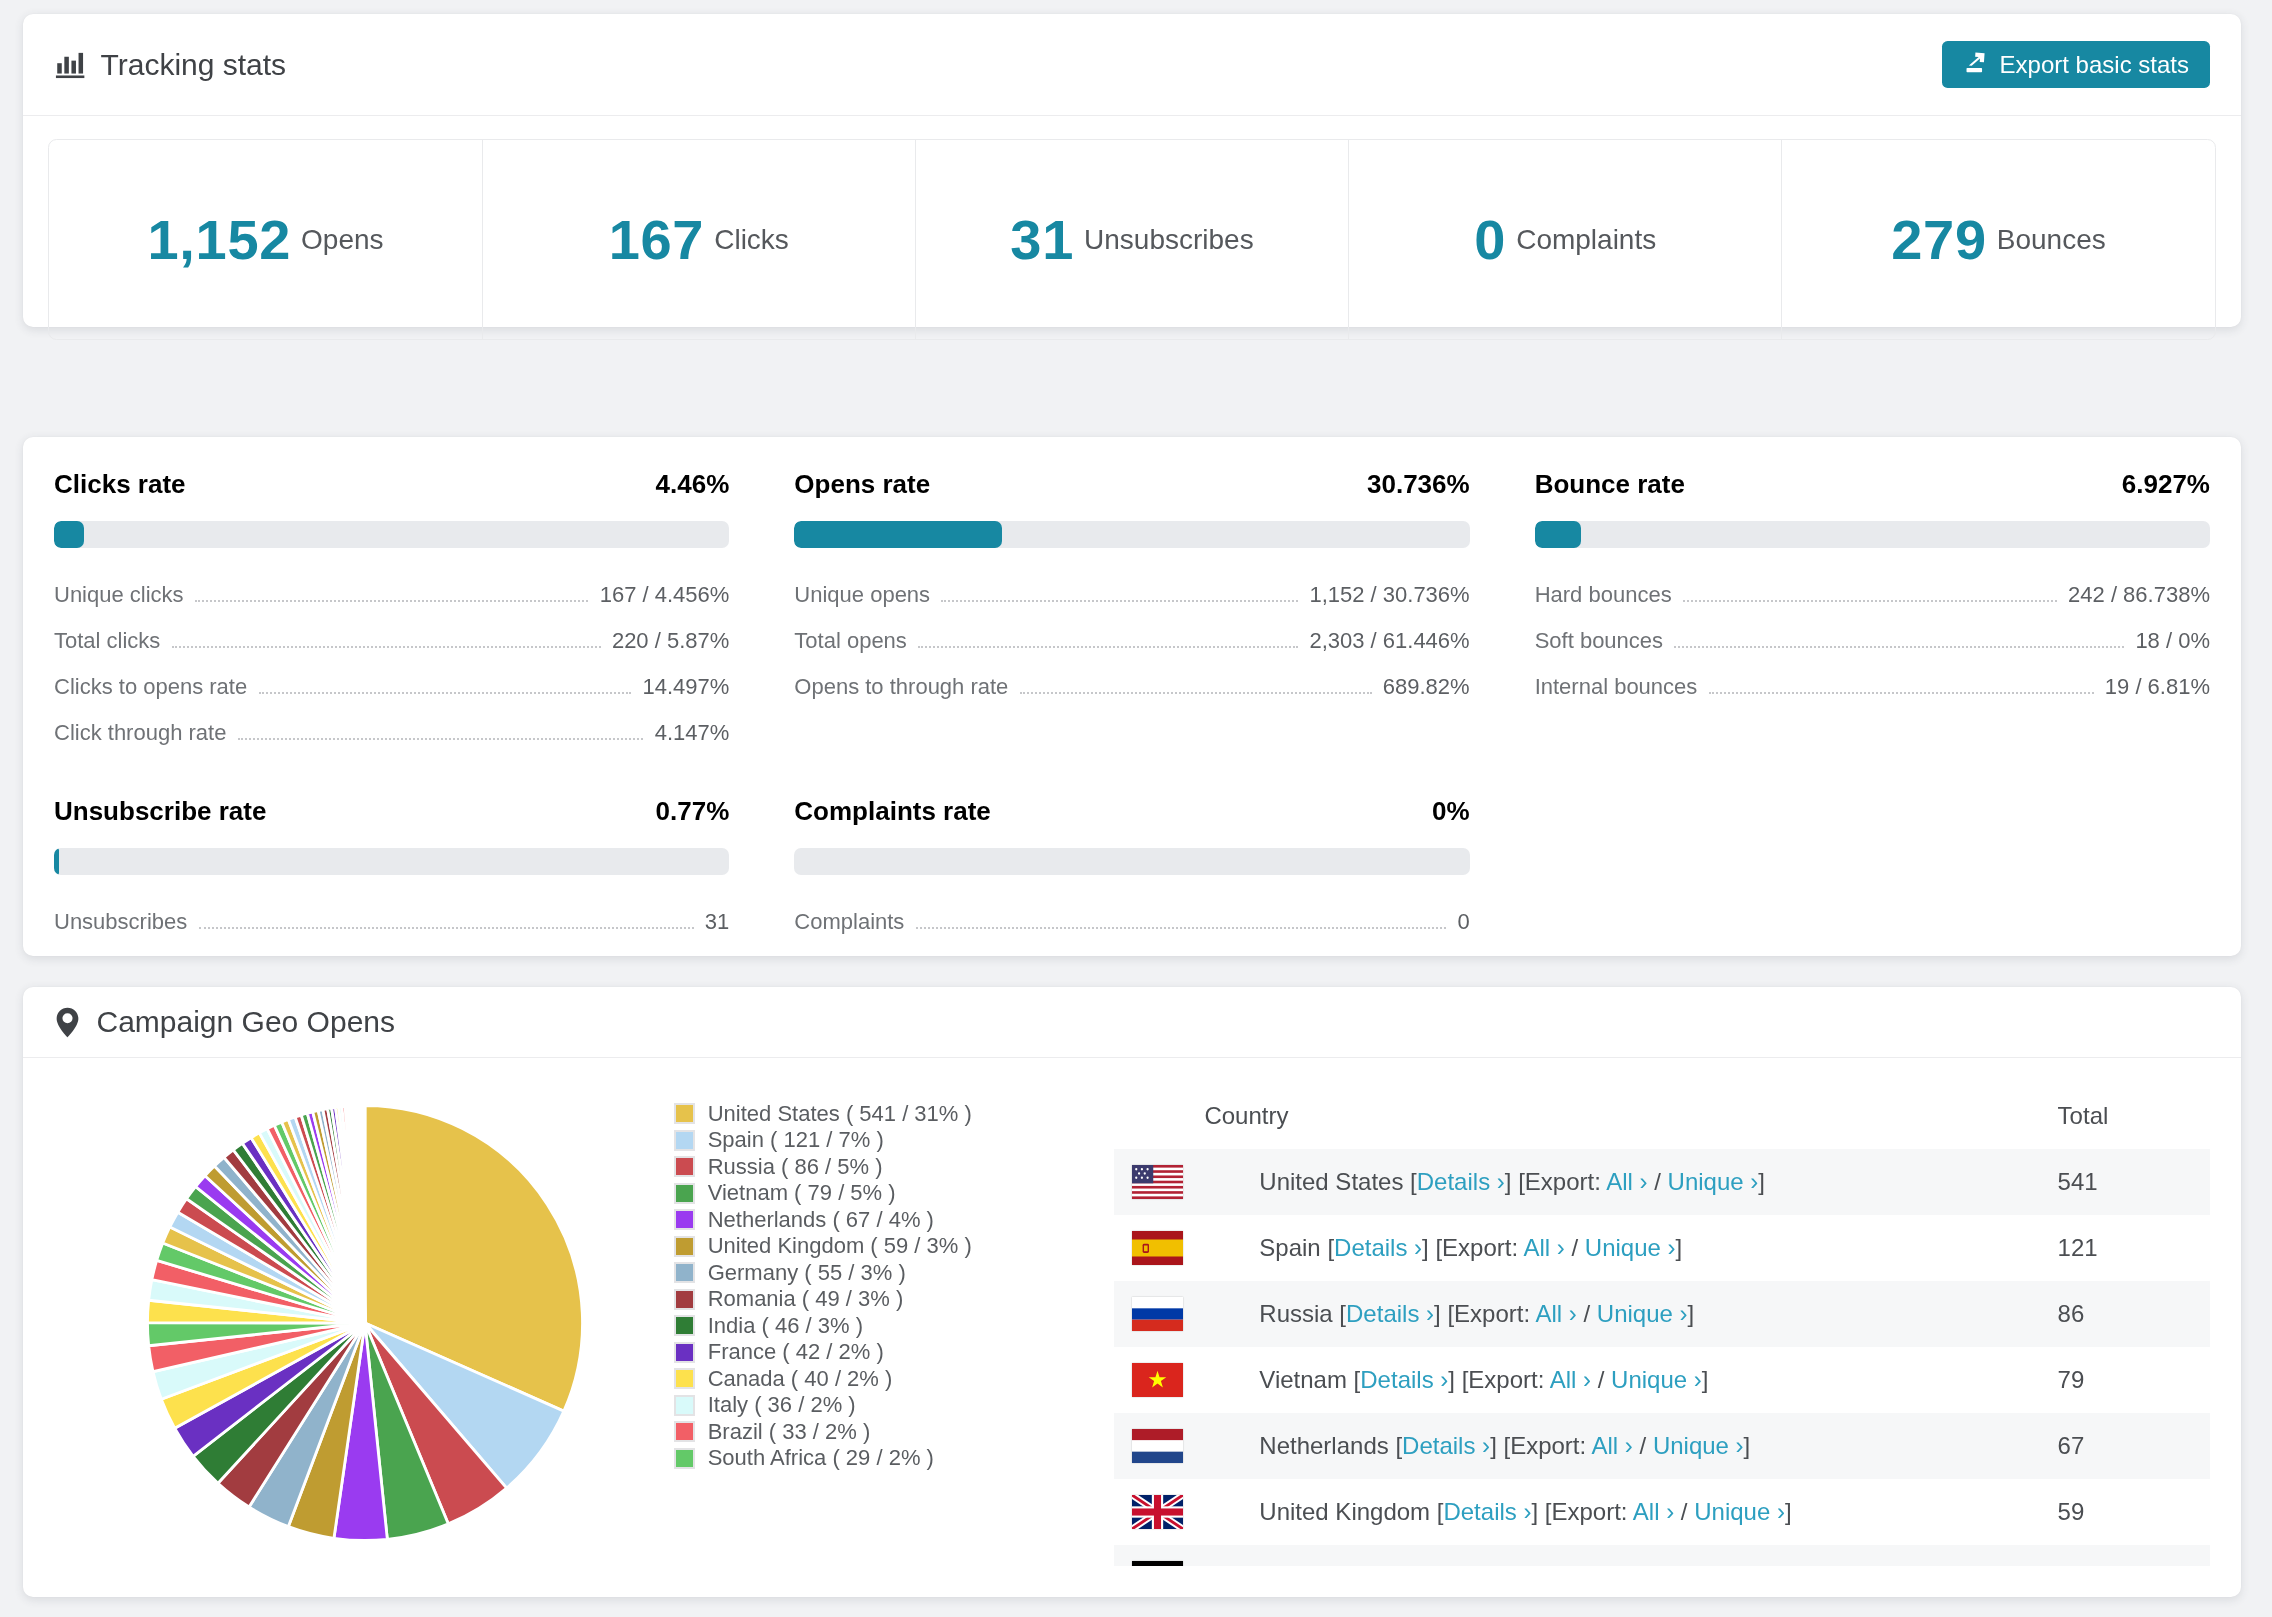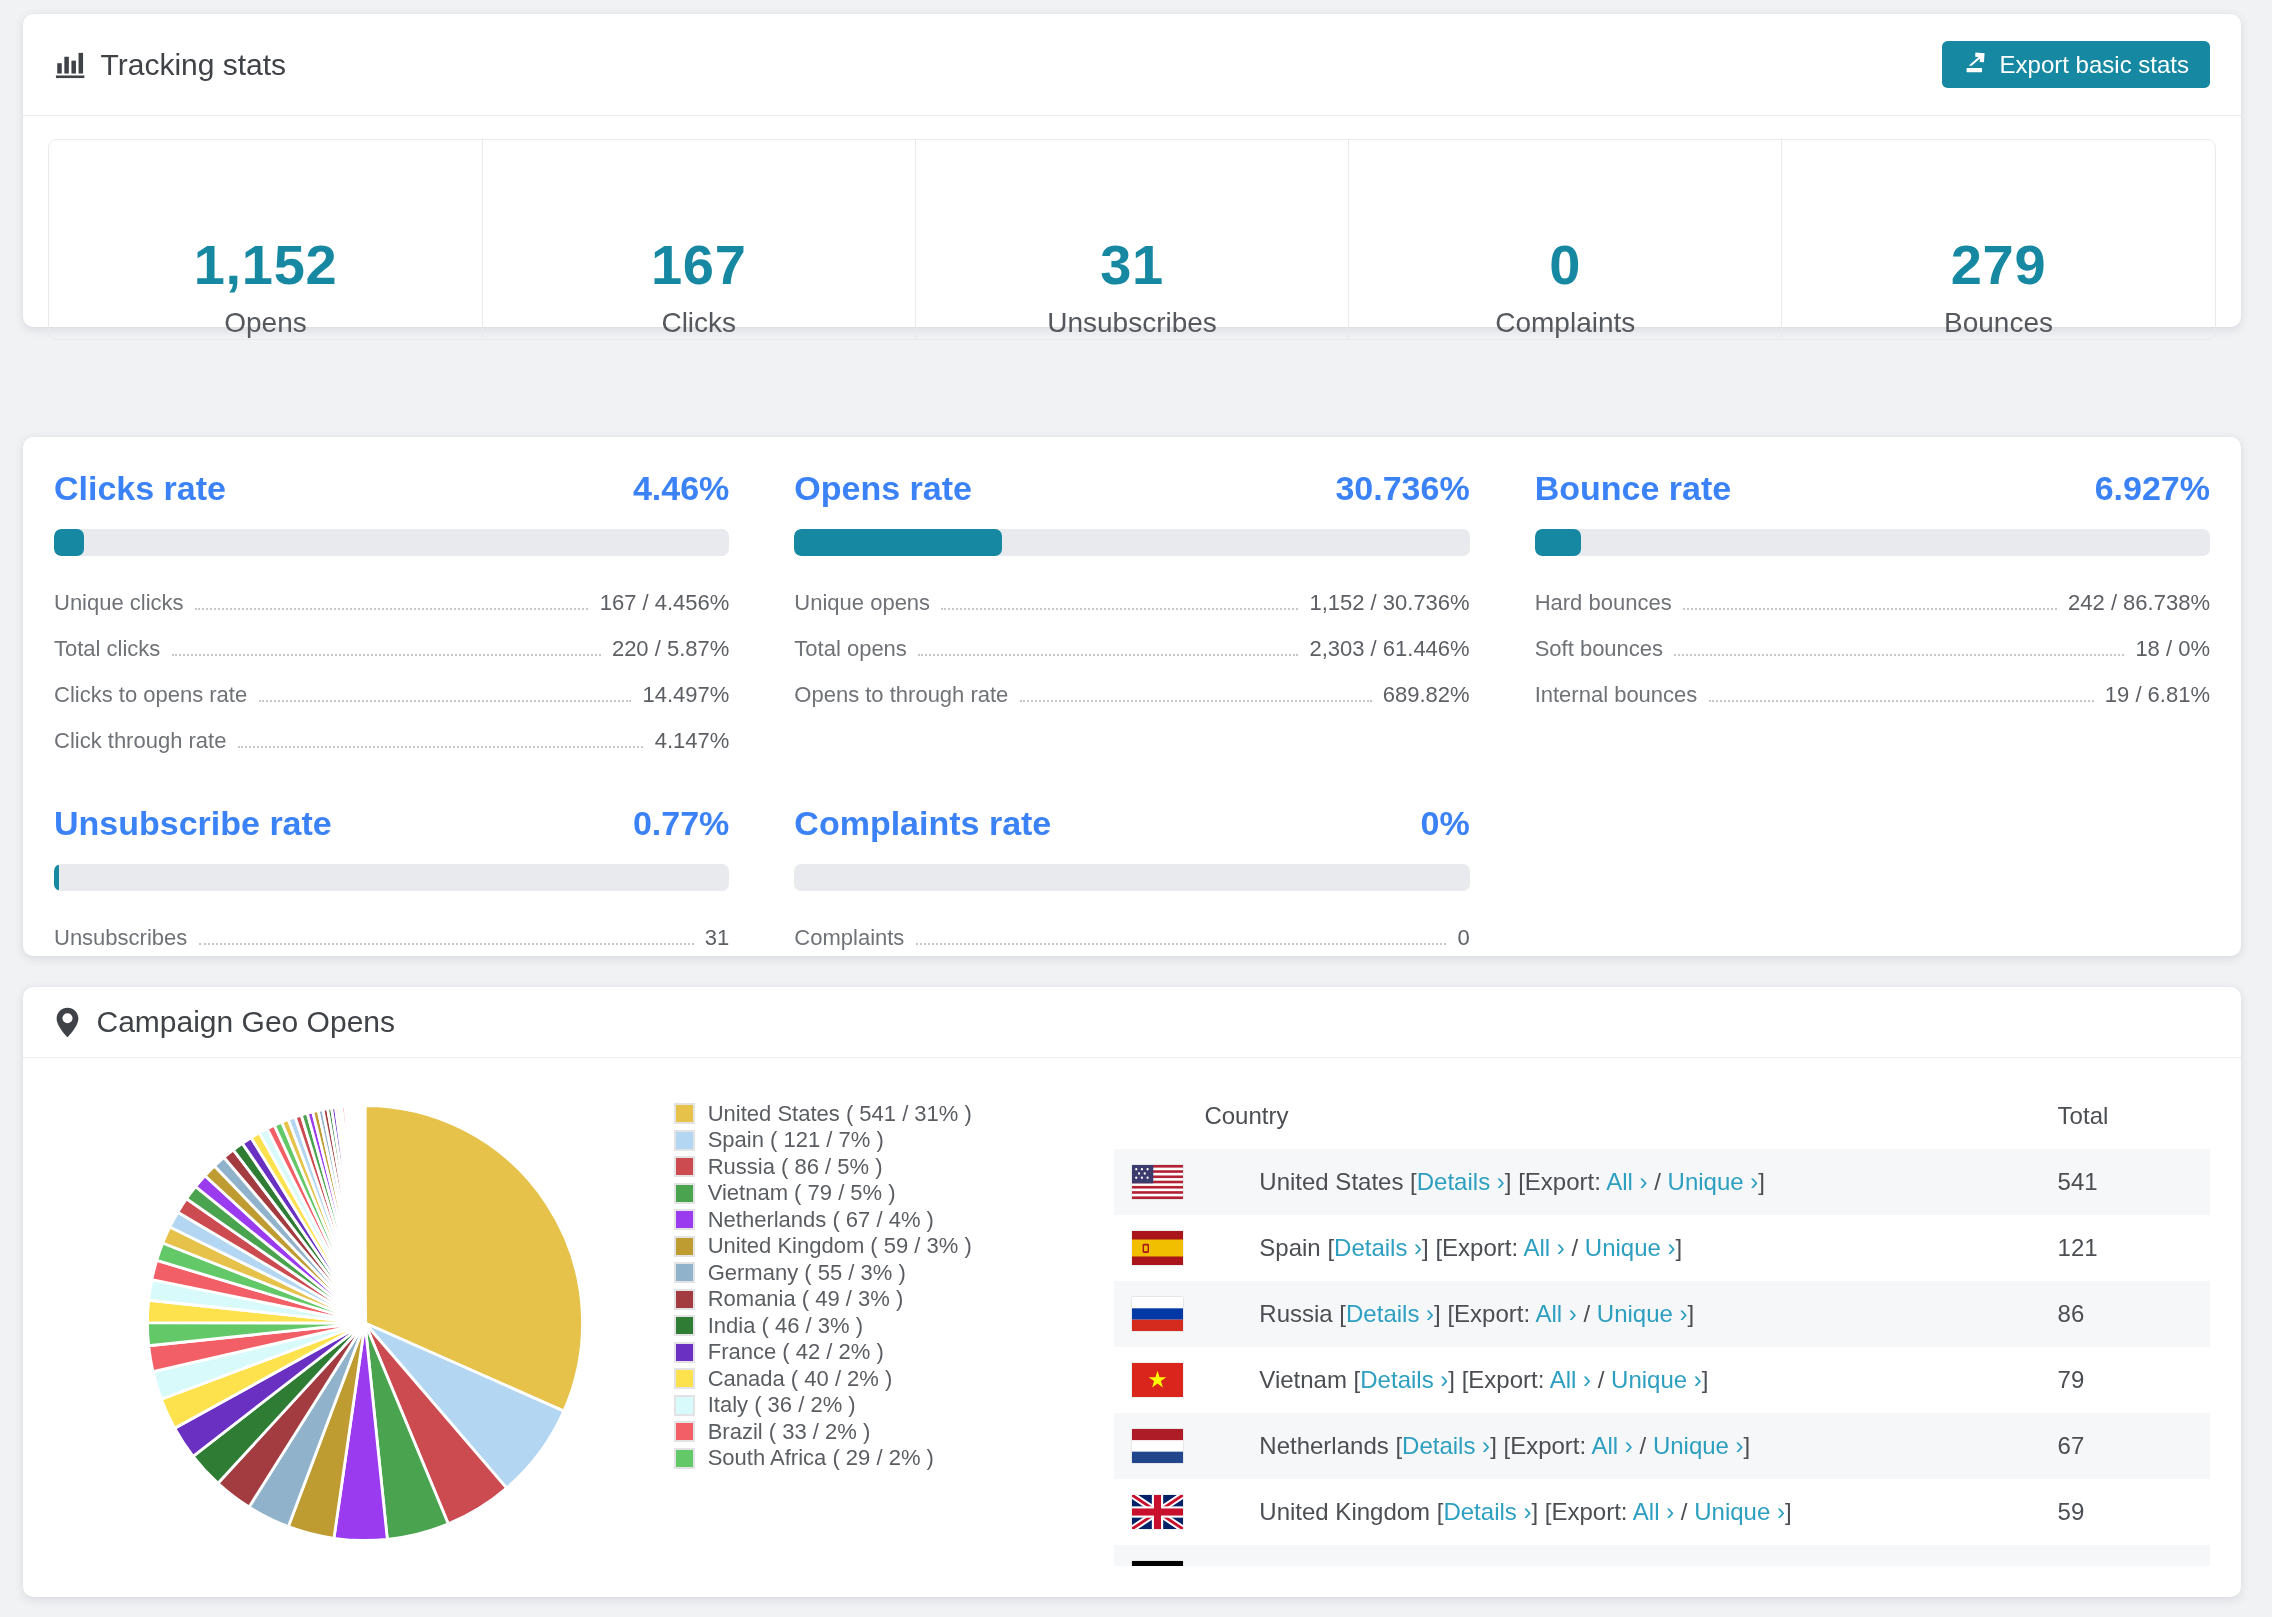--- a/index.html
+++ b/index.html
@@ -30,30 +30,30 @@
 
   .export-btn {
     margin-left:auto; height:47px; padding:0 21px;
     display:flex; align-items:center; gap:11.3px;
     background:var(--accent); color:#fff; border:none; border-radius:5.6px;
     font-size:24px; font-family:inherit; cursor:pointer;
   }
 
   .summary { display:flex; margin:23px 25.4px 0; height:201px;
     border:1.4px solid #e9eaec; border-radius:8.5px; }
-  .stat-box { flex:1; display:flex; flex-direction:column; align-items:center;
-    justify-content:flex-end; gap:10px; border-right:1.4px solid #e9eaec; }
+  .stat-box { flex:1; display:flex; flex-direction:row; align-items:center;
+    justify-content:center; gap:10px; border-right:1.4px solid #e9eaec; }
   .stat-box:last-child { border-right:none; }
   .stat-value { font-size:56px; font-weight:700; color:var(--accent); letter-spacing:0.7px; }
   .stat-label { font-size:28px; color:#55585c; }
 
   .rates-grid { padding:32px 31px 28px; display:grid;
     grid-template-columns:repeat(3,1fr); column-gap:65px; row-gap:40px; }
   .rate-head { display:flex; justify-content:space-between; align-items:flex-end;
-    font-size:34px; font-weight:700; color:#3b82f6; margin-bottom:21px; }
+    font-size:26px; font-weight:700; color:#000000; margin-bottom:21px; }
   .rate-bar { height:27px; border-radius:7px; background:#e8eaed;
     margin-bottom:24px; overflow:hidden; }
   .rate-fill { height:100%; background:var(--accent); border-radius:7px; }
   .rate-row { display:flex; align-items:baseline; padding:10px 0; font-size:22px; }
   .rate-row .lbl { color:#6f7276; }
   .dots { flex:1; border-bottom:2.1px dotted #c6c7ca; margin:0 11.3px 5px; }
   .rate-row .val { color:#5c5f63; white-space:nowrap; }
 
   .geo-body { display:flex; padding:25.4px 31px 0; }
   .pie-wrap { width:452px; height:452px; margin:14px 0 0 85px; flex:0 0 452px; }

